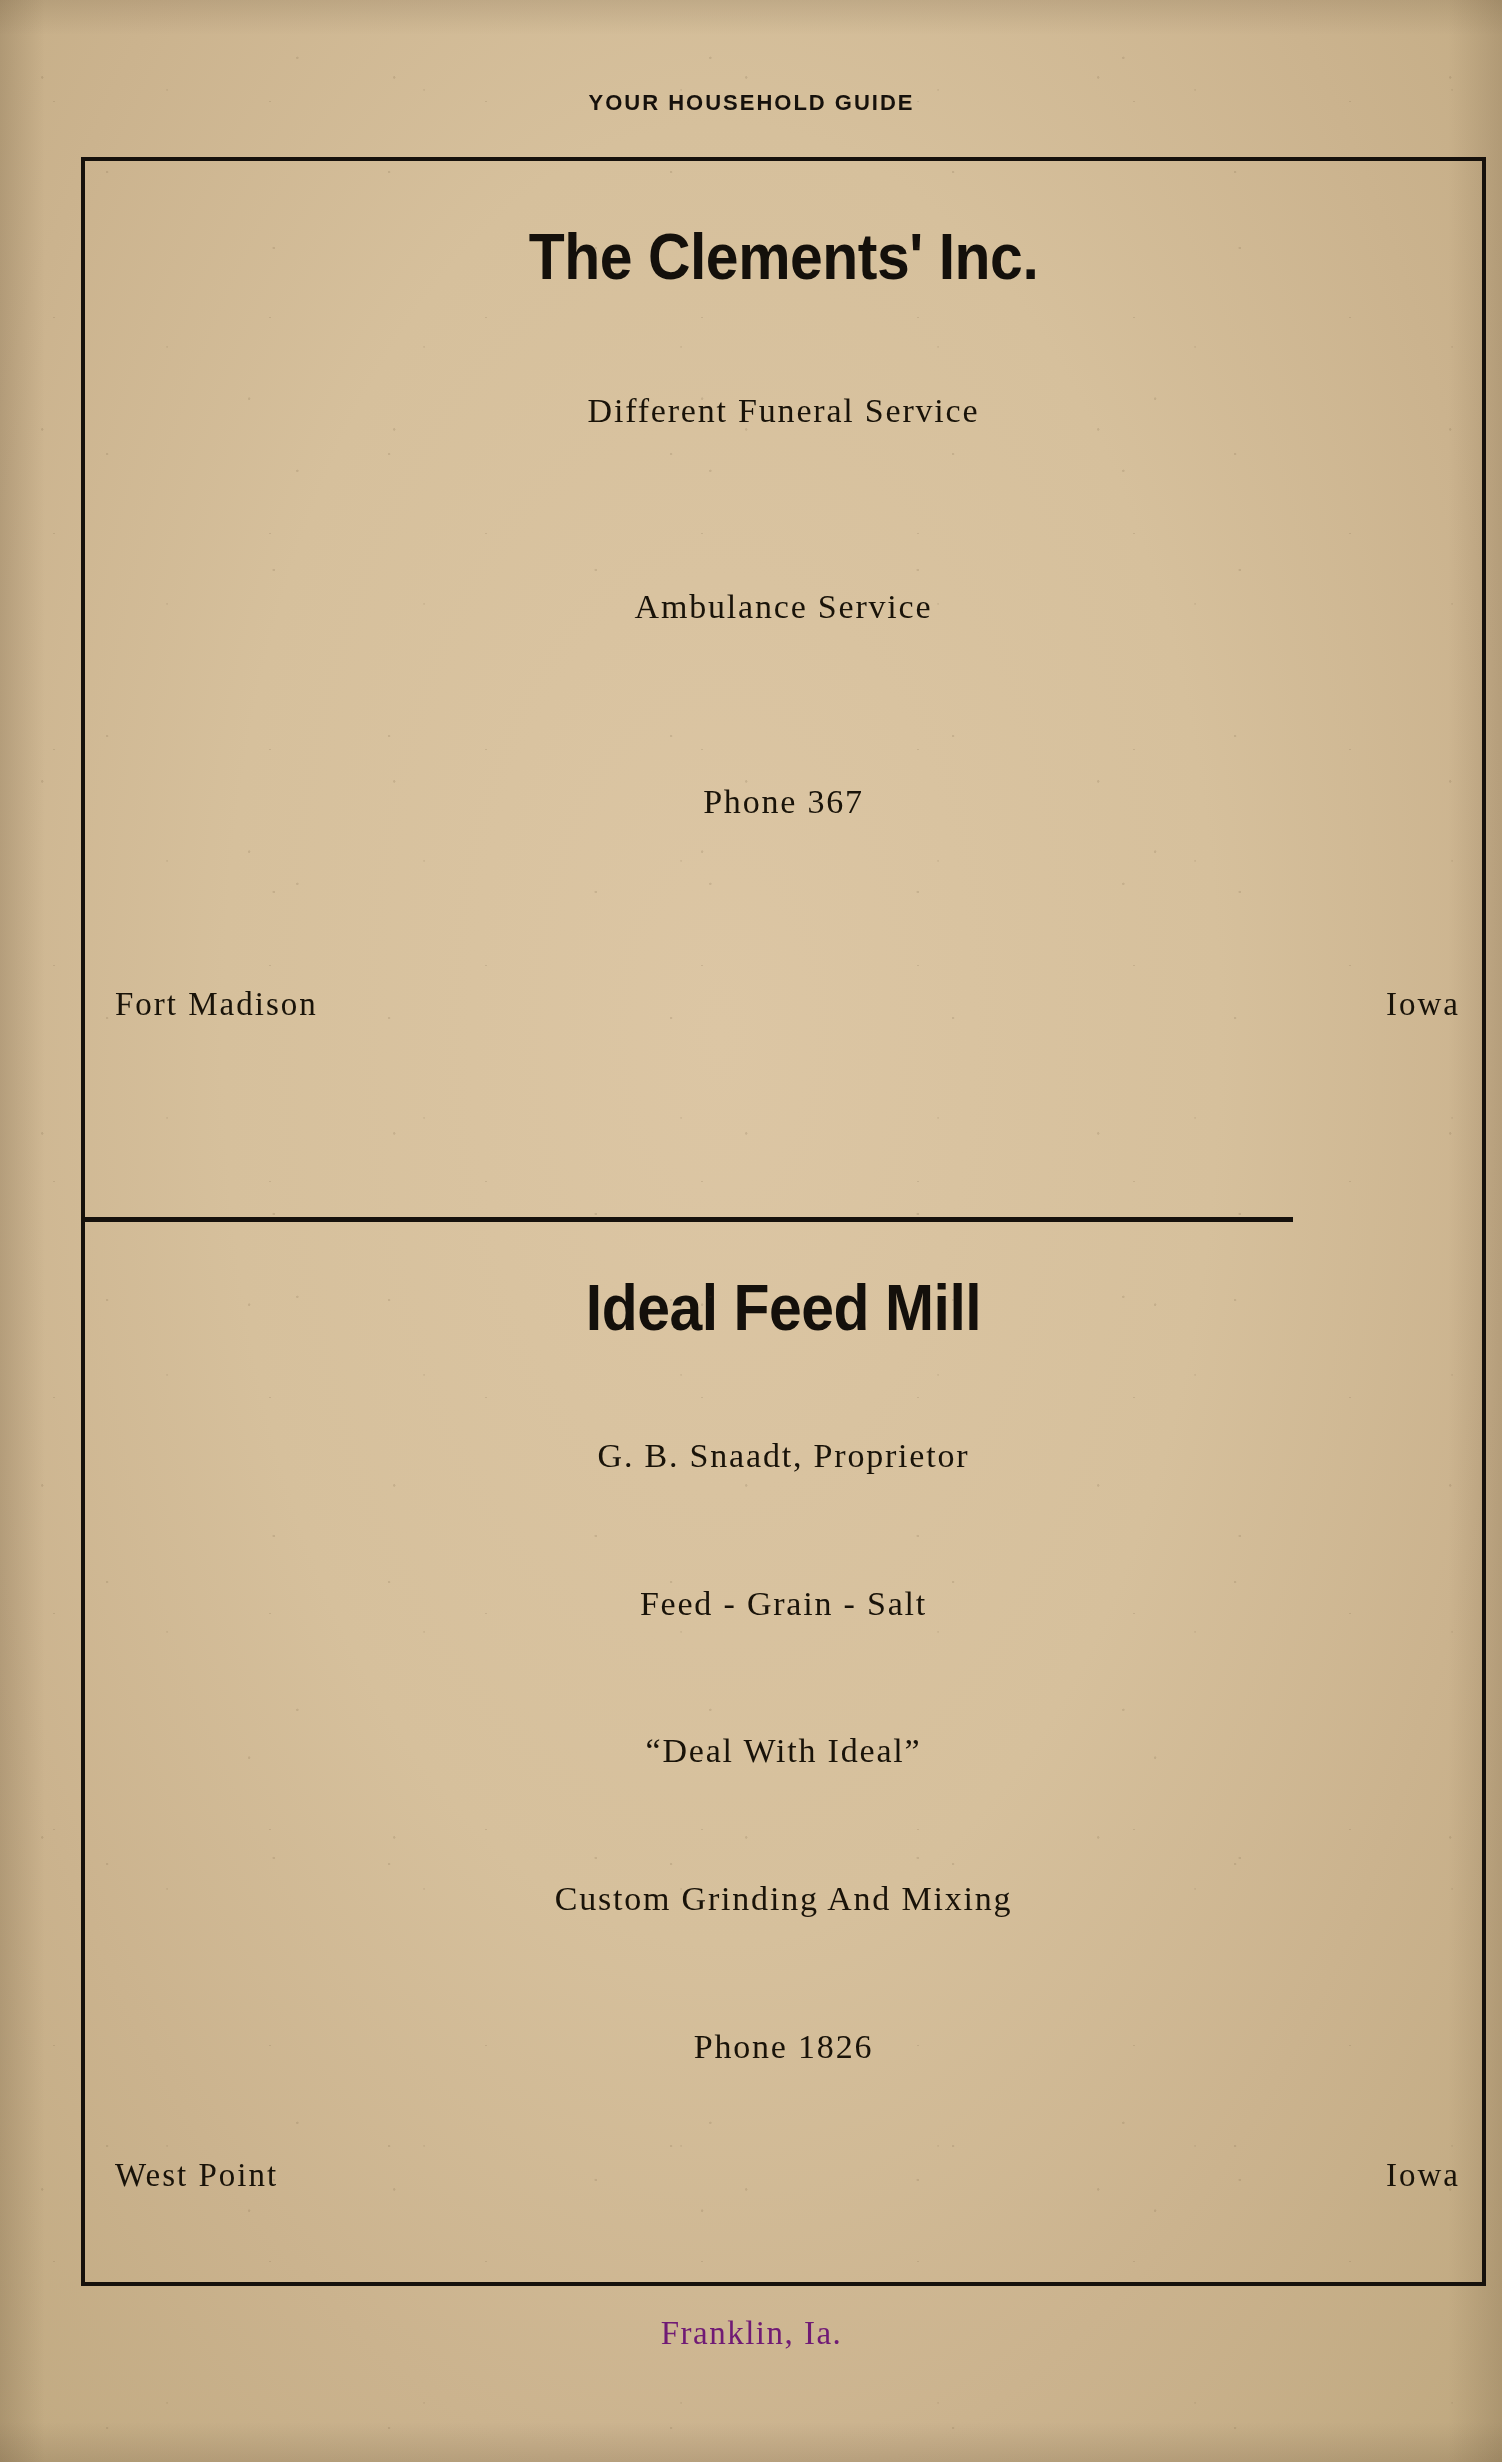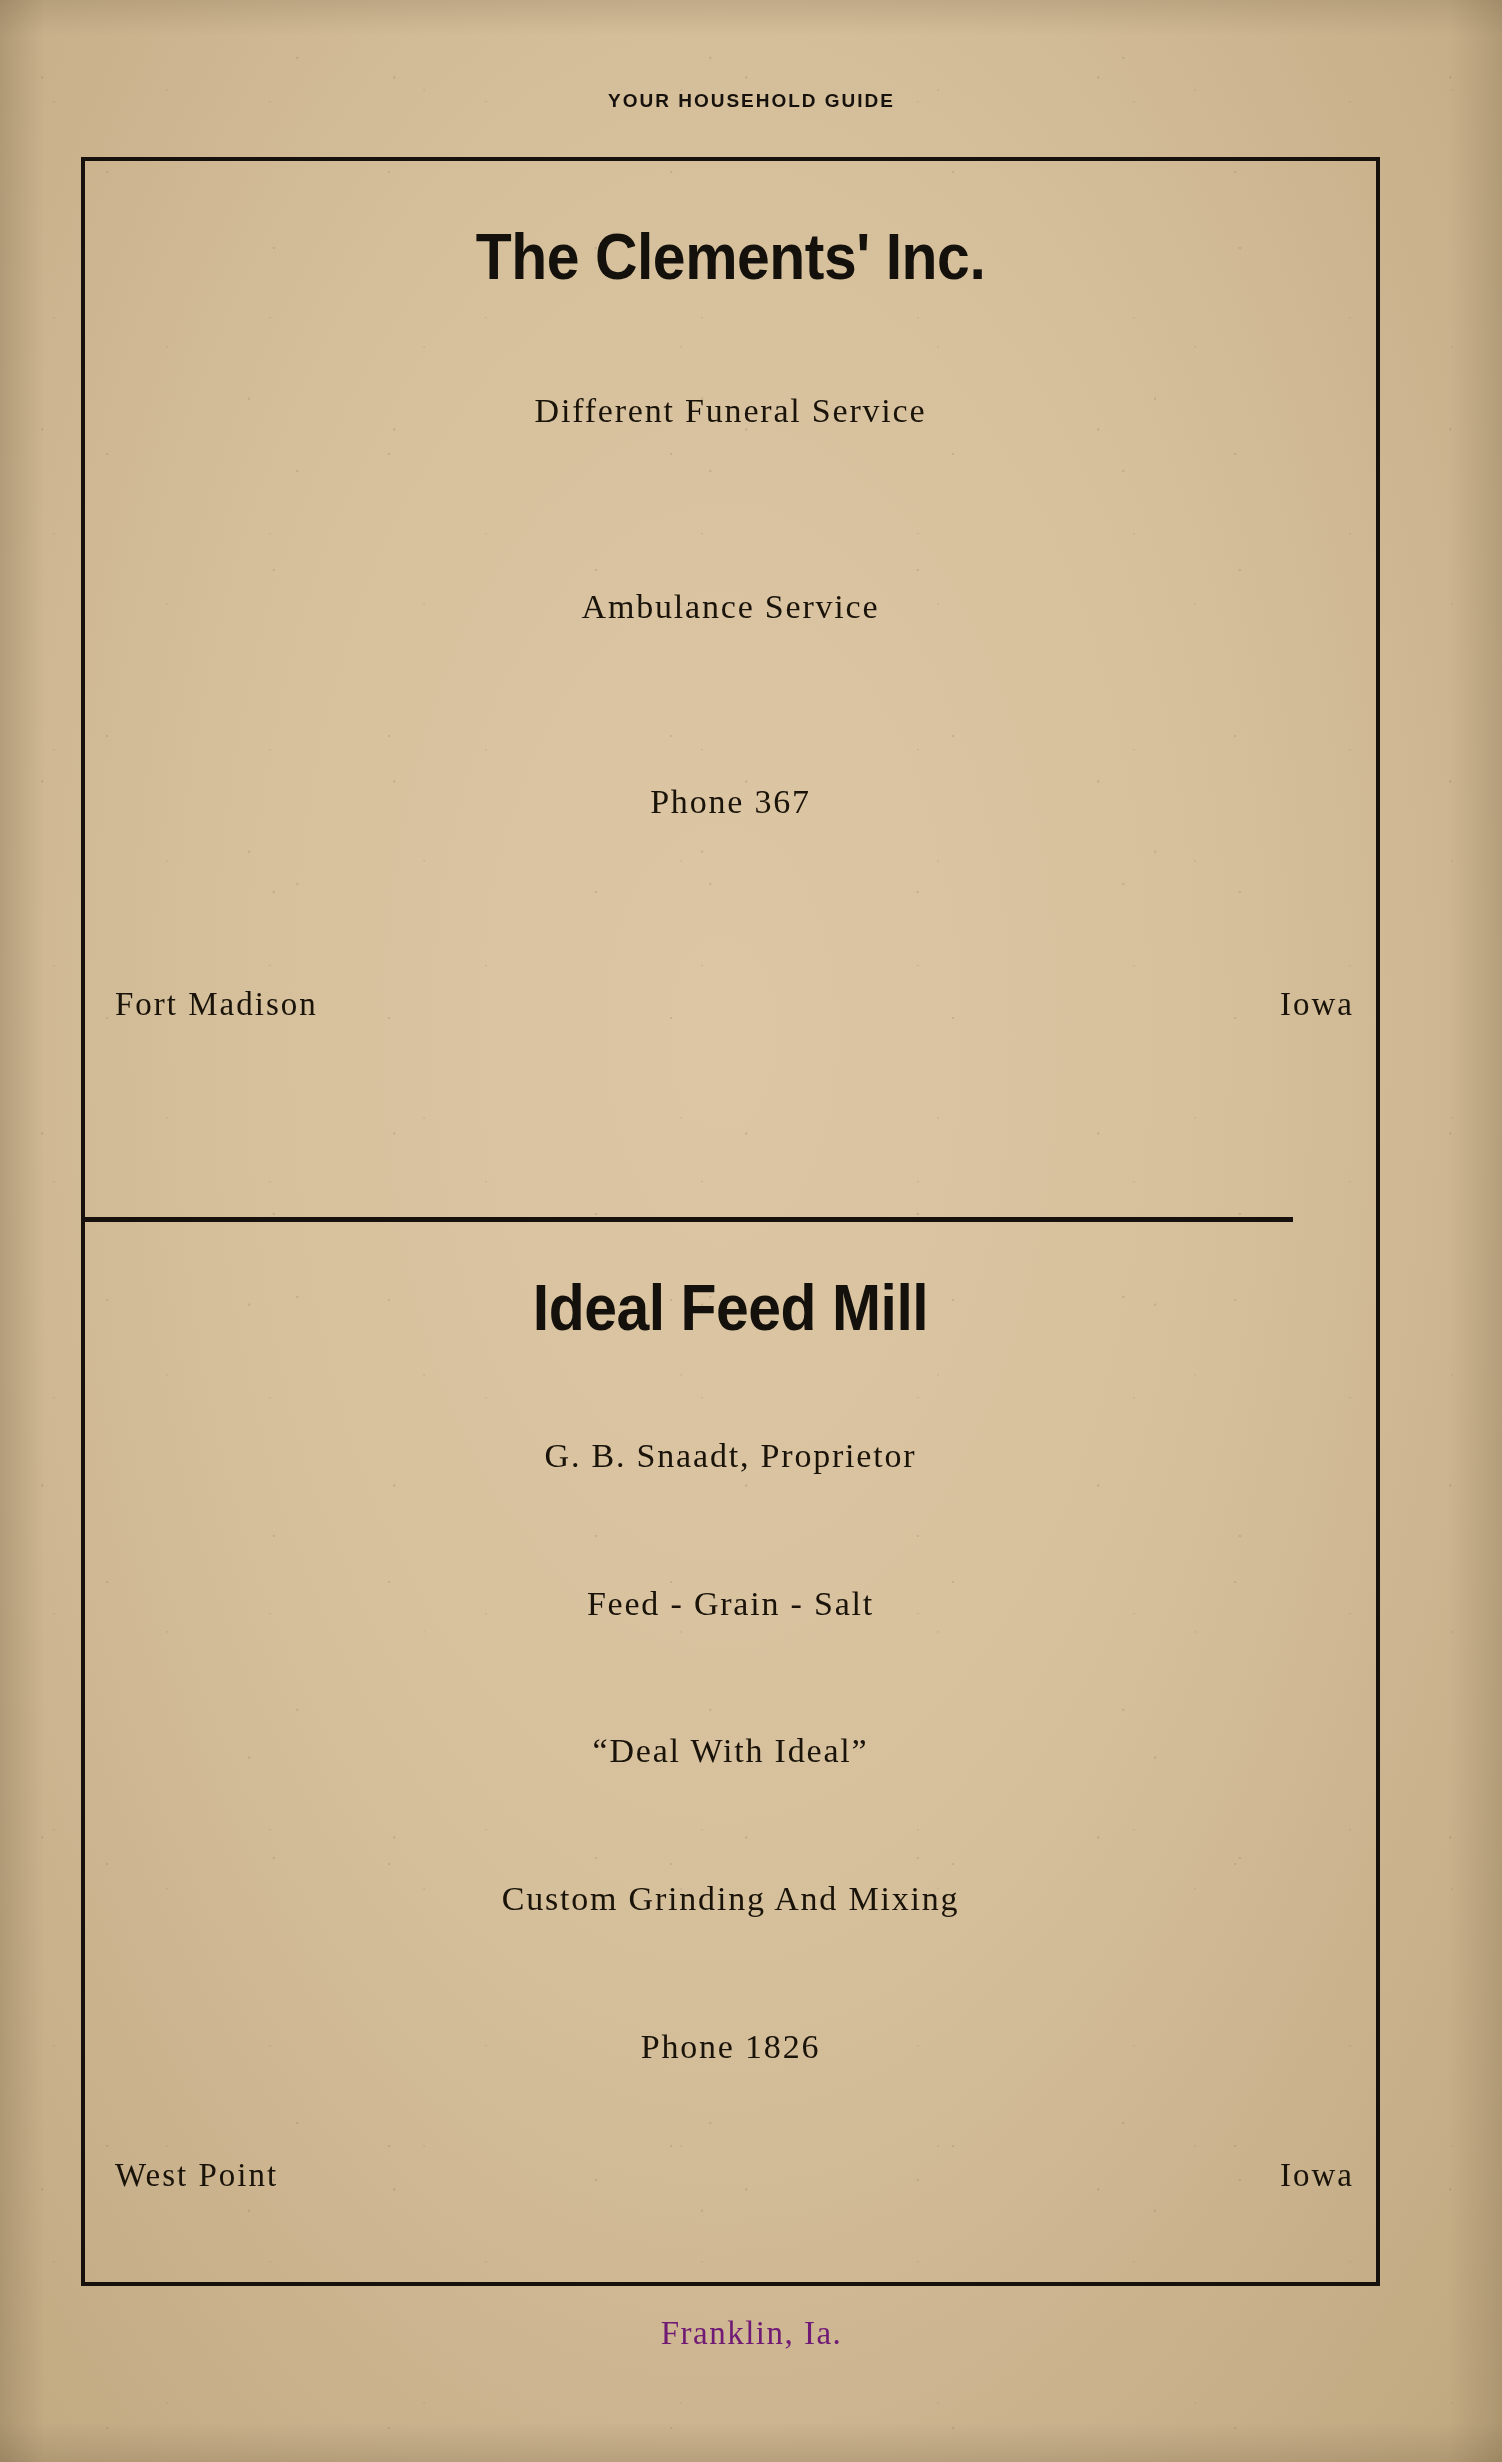--- a/index.html
+++ b/index.html
@@ -37,31 +37,31 @@
 
   
   .running-head {
     position: absolute;
     top: 90px;
     left: 0;
     width: 100%;
     text-align: center;
     font-family: "Liberation Sans", sans-serif;
     font-weight: bold;
-    font-size: 19px;
+    font-size: 22px;
     letter-spacing: 2px;
     color: #16110c;
   }
 
   
   .ad-box {
     position: absolute;
     left: 81px;
     top: 157px;
-    width: 1299px;
+    width: 1405px;
     height: 2129px;
     border: 4.5px solid #16110c;
     box-sizing: border-box;
   }
 
   .ad-half {
     position: absolute;
     left: 0;
     width: 100%;
     box-sizing: border-box;

